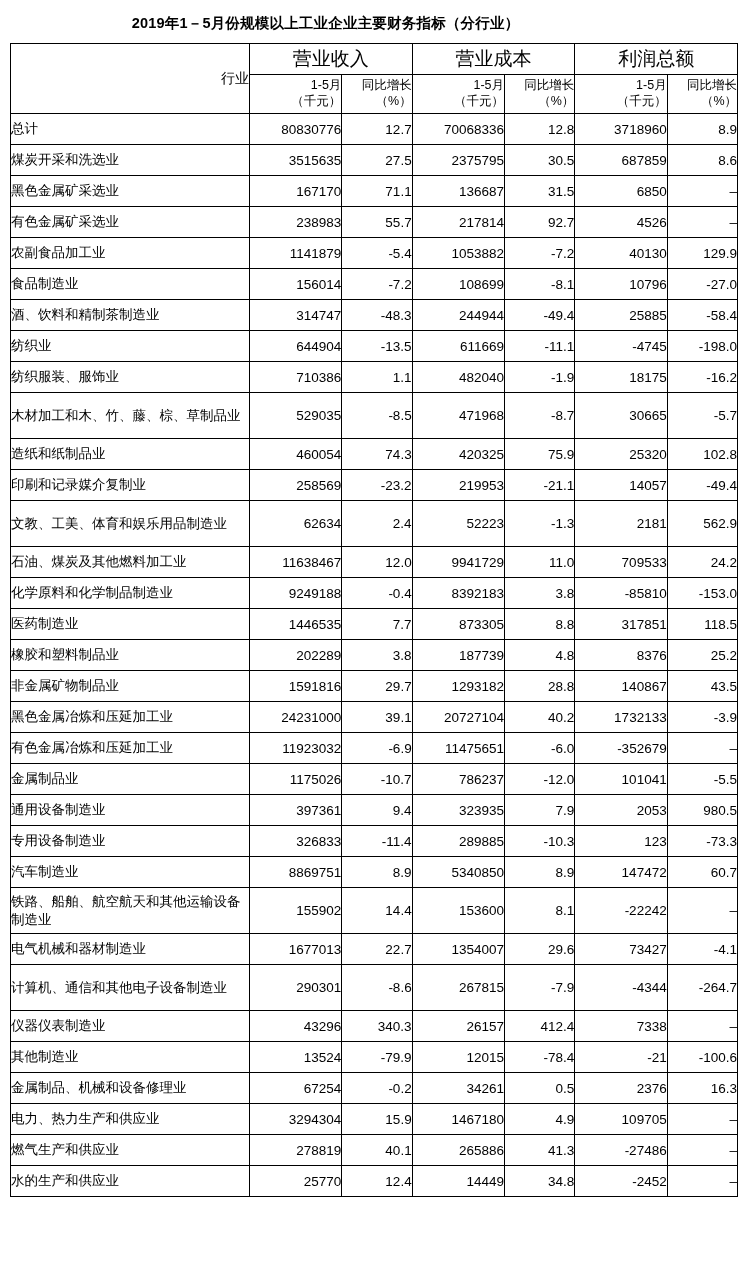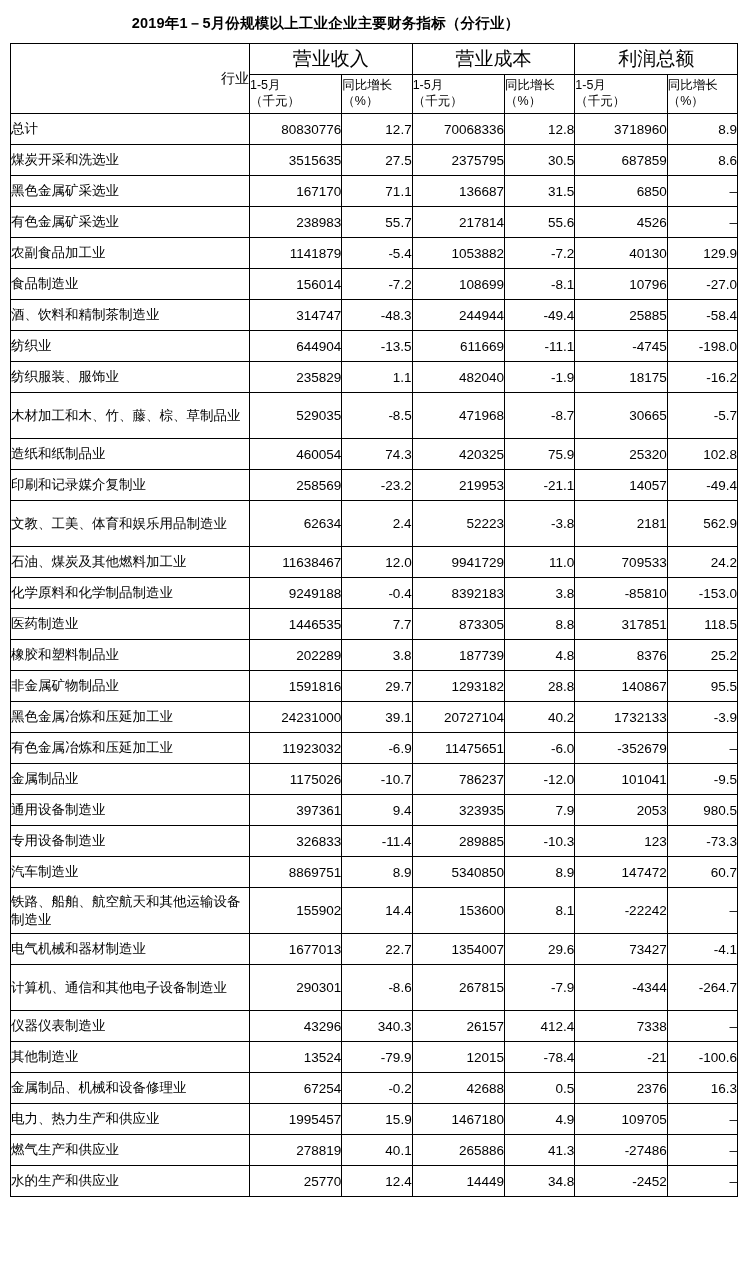--- a/index.html
+++ b/index.html
@@ -48,21 +48,21 @@
     text-align: right;
     padding-left: 6px;
     font-size: 14px;
     font-weight: normal;
     font-family: "Liberation Sans", "DejaVu Sans", sans-serif;
     vertical-align: bottom;
     padding-bottom: 6px;
     height: 62px;
   }
   .hdr-sub {
-    text-align: left;
+    text-align: right;
     font-weight: normal;
     font-size: 12.5px;
     line-height: 1.25;
     height: 38px;
     font-family: "Liberation Sans", "DejaVu Sans", sans-serif;
     margin-top: 25px;
   }
   .hdr-sub .l1, .hdr-sub .l2 { display: block; }
   td.name {
     text-align: left;
@@ -161,21 +161,21 @@
           <td class="num">136687</td>
           <td class="num">31.5</td>
           <td class="num">6850</td>
           <td class="num">–</td>
         </tr>
         <tr class="row">
           <td class="name">有色金属矿采选业</td>
           <td class="num">238983</td>
           <td class="num">55.7</td>
           <td class="num">217814</td>
-          <td class="num">55.6</td>
+          <td class="num">92.7</td>
           <td class="num">4526</td>
           <td class="num">–</td>
         </tr>
         <tr class="row">
           <td class="name">农副食品加工业</td>
           <td class="num">1141879</td>
           <td class="num">-5.4</td>
           <td class="num">1053882</td>
           <td class="num">-7.2</td>
           <td class="num">40130</td>
@@ -203,21 +203,21 @@
           <td class="name">纺织业</td>
           <td class="num">644904</td>
           <td class="num">-13.5</td>
           <td class="num">611669</td>
           <td class="num">-11.1</td>
           <td class="num">-4745</td>
           <td class="num">-198.0</td>
         </tr>
         <tr class="row">
           <td class="name">纺织服装、服饰业</td>
-          <td class="num">235829</td>
+          <td class="num">710386</td>
           <td class="num">1.1</td>
           <td class="num">482040</td>
           <td class="num">-1.9</td>
           <td class="num">18175</td>
           <td class="num">-16.2</td>
         </tr>
         <tr class="row tall">
           <td class="name">木材加工和木、竹、藤、棕、草制品业</td>
           <td class="num">529035</td>
           <td class="num">-8.5</td>
@@ -242,21 +242,21 @@
           <td class="num">219953</td>
           <td class="num">-21.1</td>
           <td class="num">14057</td>
           <td class="num">-49.4</td>
         </tr>
         <tr class="row tall">
           <td class="name">文教、工美、体育和娱乐用品制造业</td>
           <td class="num">62634</td>
           <td class="num">2.4</td>
           <td class="num">52223</td>
-          <td class="num">-3.8</td>
+          <td class="num">-1.3</td>
           <td class="num">2181</td>
           <td class="num">562.9</td>
         </tr>
         <tr class="row">
           <td class="name">石油、煤炭及其他燃料加工业</td>
           <td class="num">11638467</td>
           <td class="num">12.0</td>
           <td class="num">9941729</td>
           <td class="num">11.0</td>
           <td class="num">709533</td>
@@ -289,21 +289,21 @@
           <td class="num">8376</td>
           <td class="num">25.2</td>
         </tr>
         <tr class="row">
           <td class="name">非金属矿物制品业</td>
           <td class="num">1591816</td>
           <td class="num">29.7</td>
           <td class="num">1293182</td>
           <td class="num">28.8</td>
           <td class="num">140867</td>
-          <td class="num">95.5</td>
+          <td class="num">43.5</td>
         </tr>
         <tr class="row">
           <td class="name">黑色金属冶炼和压延加工业</td>
           <td class="num">24231000</td>
           <td class="num">39.1</td>
           <td class="num">20727104</td>
           <td class="num">40.2</td>
           <td class="num">1732133</td>
           <td class="num">-3.9</td>
         </tr>
@@ -316,21 +316,21 @@
           <td class="num">-352679</td>
           <td class="num">–</td>
         </tr>
         <tr class="row">
           <td class="name">金属制品业</td>
           <td class="num">1175026</td>
           <td class="num">-10.7</td>
           <td class="num">786237</td>
           <td class="num">-12.0</td>
           <td class="num">101041</td>
-          <td class="num">-9.5</td>
+          <td class="num">-5.5</td>
         </tr>
         <tr class="row">
           <td class="name">通用设备制造业</td>
           <td class="num">397361</td>
           <td class="num">9.4</td>
           <td class="num">323935</td>
           <td class="num">7.9</td>
           <td class="num">2053</td>
           <td class="num">980.5</td>
         </tr>
@@ -394,28 +394,28 @@
           <td class="num">-79.9</td>
           <td class="num">12015</td>
           <td class="num">-78.4</td>
           <td class="num">-21</td>
           <td class="num">-100.6</td>
         </tr>
         <tr class="row">
           <td class="name">金属制品、机械和设备修理业</td>
           <td class="num">67254</td>
           <td class="num">-0.2</td>
-          <td class="num">42688</td>
+          <td class="num">34261</td>
           <td class="num">0.5</td>
           <td class="num">2376</td>
           <td class="num">16.3</td>
         </tr>
         <tr class="row">
           <td class="name">电力、热力生产和供应业</td>
-          <td class="num">1995457</td>
+          <td class="num">3294304</td>
           <td class="num">15.9</td>
           <td class="num">1467180</td>
           <td class="num">4.9</td>
           <td class="num">109705</td>
           <td class="num">–</td>
         </tr>
         <tr class="row">
           <td class="name">燃气生产和供应业</td>
           <td class="num">278819</td>
           <td class="num">40.1</td>

